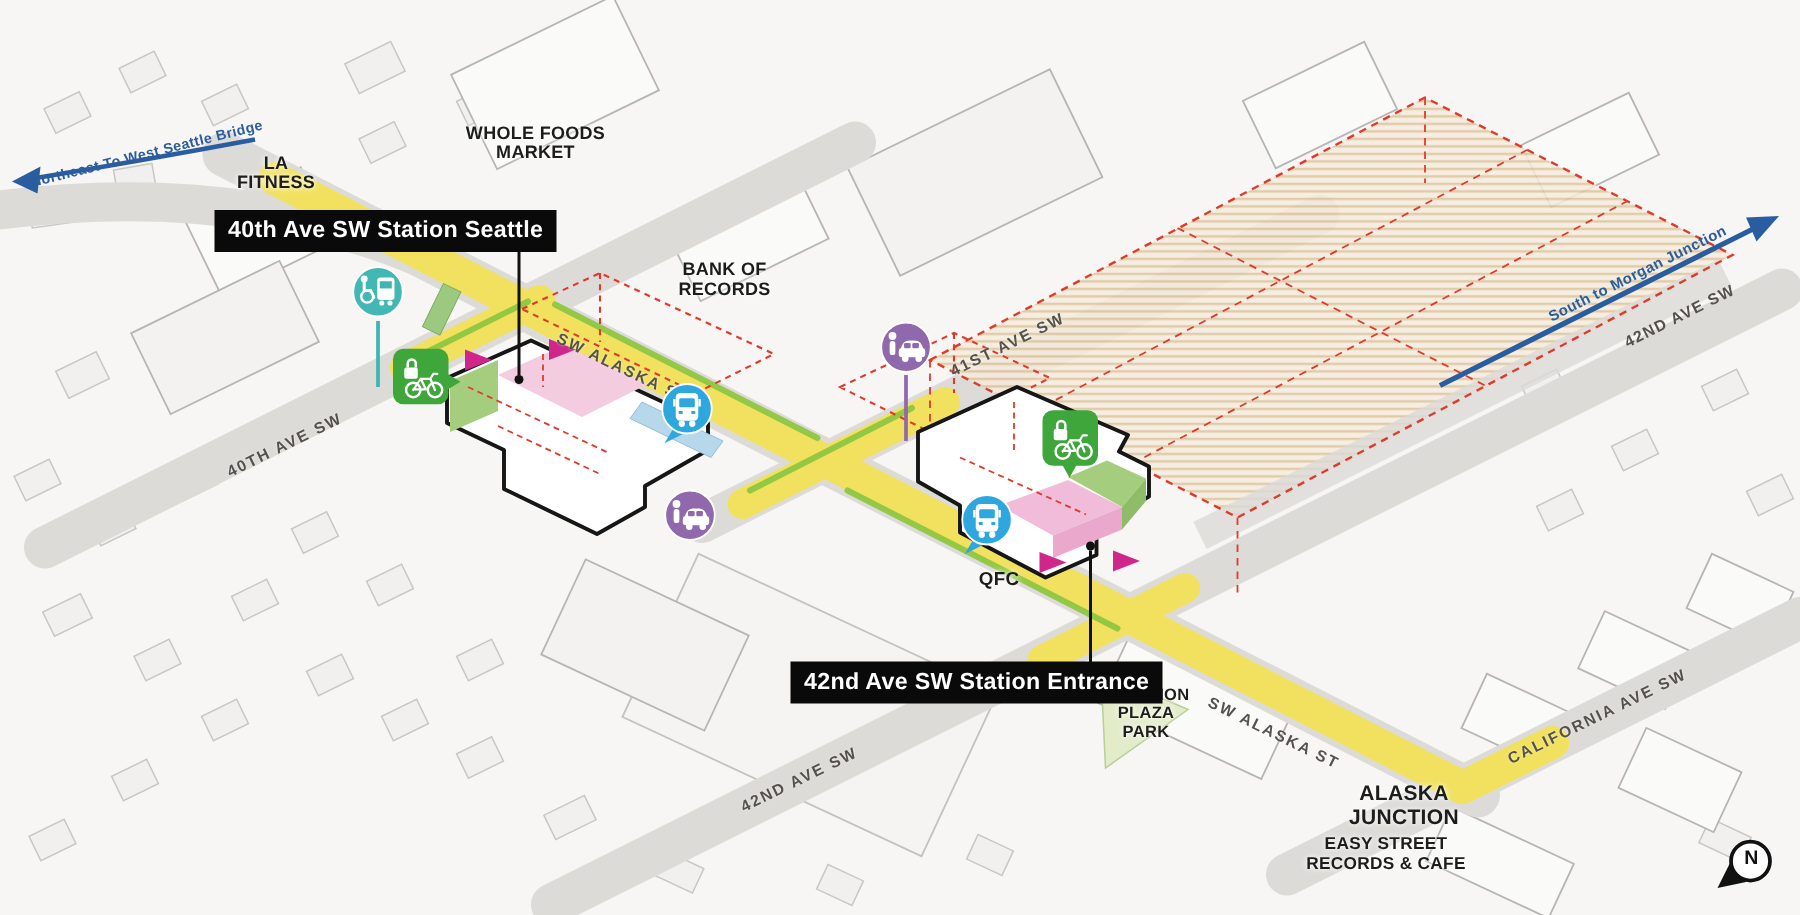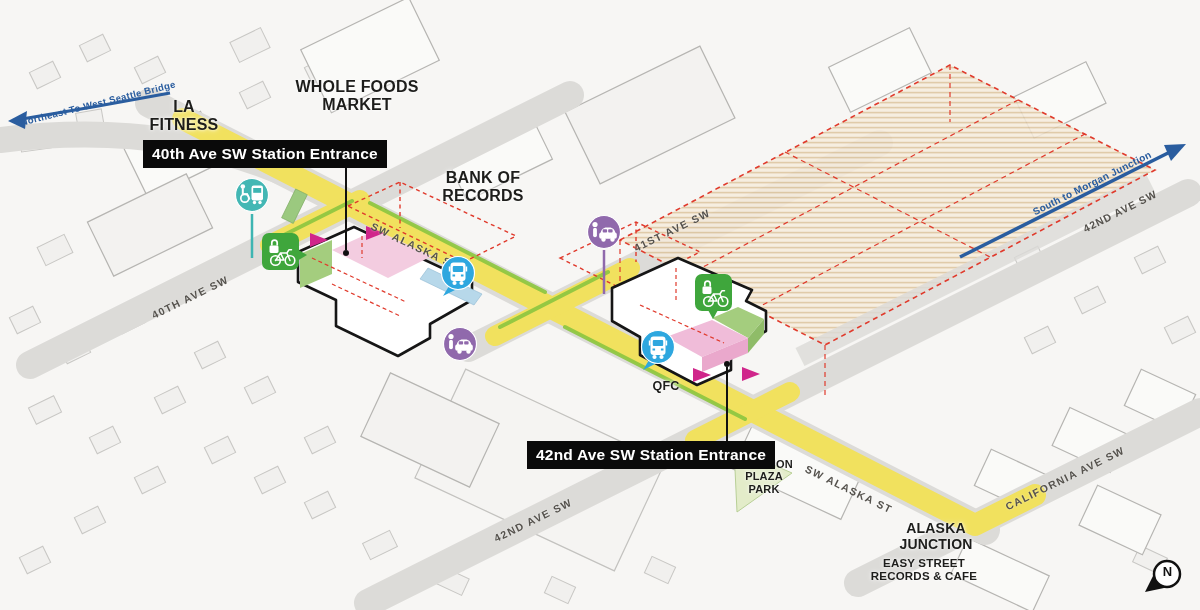--- a/index.html
+++ b/index.html
@@ -1,19 +1,19 @@
 <!DOCTYPE html>
 <html><head>
 <meta charset="utf-8">
 <style>
   html,body{margin:0;padding:0;background:#ffffff;font-family:"Liberation Sans",sans-serif;}
   #stage{position:relative;width:1200px;height:610px;overflow:hidden;background:#f7f6f4;}
   #map-svg{position:absolute;left:0;top:0;}
   .lbl{position:absolute;font-weight:bold;color:#1d1d1b;text-align:center;white-space:pre-line;
-       line-height:1.12;letter-spacing:.2px;transform:translate(-50%,-50%);font-size:16px;
+       line-height:1.12;letter-spacing:.2px;transform:translate(-50%,-50%);font-size:12px;
        text-shadow:0 0 3px rgba(255,255,255,.9),0 0 6px rgba(255,255,255,.7);}
   .street{position:absolute;font-weight:bold;color:#55524d;font-size:10.5px;letter-spacing:1.4px;
        white-space:nowrap;text-shadow:0 0 2px rgba(255,255,255,.6);}
   .banner{position:absolute;background:#0a0a0a;color:#fff;font-size:15.5px;font-weight:bold;
        padding:5px 9px;white-space:nowrap;letter-spacing:.2px;}
   .dir{position:absolute;font-weight:bold;color:#2a5d9f;font-size:10px;white-space:nowrap;letter-spacing:.3px;}
   .dir-street{position:absolute;font-weight:bold;color:#55524d;font-size:10.5px;white-space:nowrap;letter-spacing:1px;}
   .mapicon{position:absolute;transform:translate(-50%,-50%);}
   .compass{position:absolute;left:1137px;top:552px;width:50px;height:48px;}
   .compass .n{position:absolute;left:23px;top:12px;width:15px;text-align:center;
@@ -195,21 +195,21 @@
 <div class="lbl" style="left:924px;top:570px;font-size:11.5px;">EASY STREET
 RECORDS &amp; CAFE</div>
 
 <div class="street" style="left:415px;top:246px;transform:translate(-50%,-50%) rotate(25.5deg);">SW ALASKA ST</div>
 <div class="street" style="left:849px;top:489px;transform:translate(-50%,-50%) rotate(26deg);">SW ALASKA ST</div>
 <div class="street" style="left:190px;top:297px;transform:translate(-50%,-50%) rotate(-26deg);">40TH AVE SW</div>
 <div class="street" style="left:672px;top:230px;transform:translate(-50%,-50%) rotate(-26deg);">41ST AVE SW</div>
 <div class="street" style="left:533px;top:520px;transform:translate(-50%,-50%) rotate(-26deg);">42ND AVE SW</div>
 <div class="street" style="left:1065px;top:478px;transform:translate(-50%,-50%) rotate(-26deg);">CALIFORNIA AVE SW</div>
 
-<div class="banner" style="left:143px;top:140px;">40th Ave SW Station Entrance</div>
+<div class="banner" style="left:143px;top:140px;">40th Ave SW Station Seattle</div>
 <div class="banner" style="left:527px;top:441px;text-align:center;">42nd Ave SW Station Entrance</div>
 
 <div class="mapicon" style="left:252px;top:197px;">
   <svg width="40" height="40" viewBox="0 0 40 40">
     <circle cx="20" cy="20" r="16.5" fill="#3eb5b2" stroke="#ffffff" stroke-width="1.2" opacity=".97"></circle>
     <circle cx="10.8" cy="11.5" r="2.3" fill="#fff"></circle>
     <path d="M10.8,14 v5.2 h4.4" stroke="#fff" stroke-width="2" fill="none" stroke-linecap="round"></path>
     <circle cx="12.8" cy="23.2" r="4" stroke="#fff" stroke-width="1.7" fill="none"></circle>
     <path d="M15.2,19.2 l2.2,4.6" stroke="#fff" stroke-width="1.7" stroke-linecap="round"></path>
     <rect x="19.5" y="10.5" width="11.5" height="15" rx="2.2" fill="#fff"></rect>

